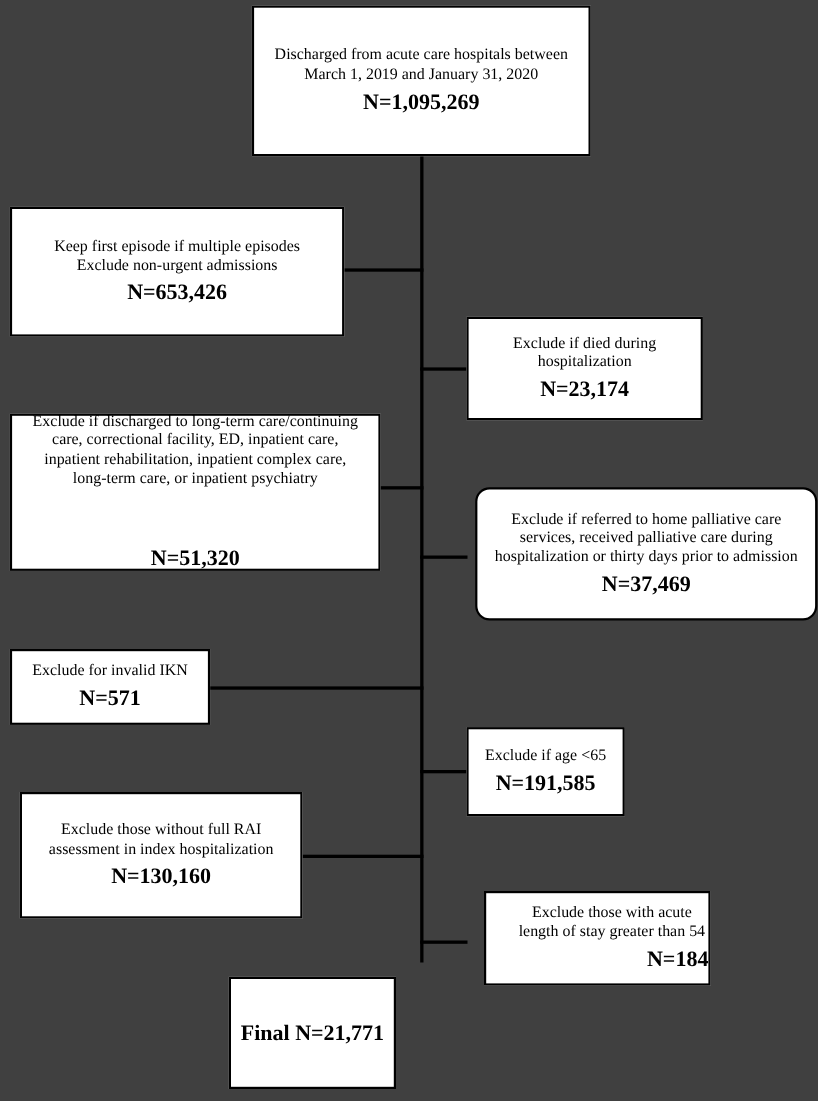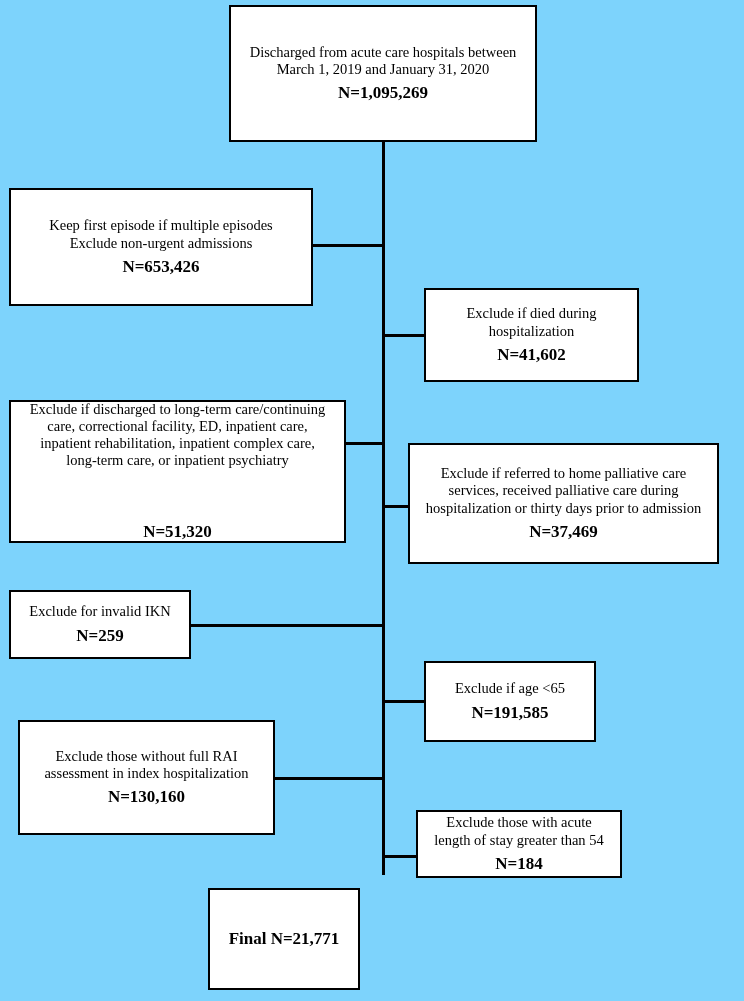--- a/index.html
+++ b/index.html
@@ -5,21 +5,21 @@
 <style>
   html, body {
     margin: 0;
     padding: 0;
     background: #ffffff;
   }
   #flow-canvas {
     position: relative;
     width: 744px;
     height: 1001px;
-    background: #7dd3fc;
+    background: #404040;
     font-family: "Liberation Serif", "DejaVu Serif", serif;
     overflow: hidden;
   }
   .node {
     position: absolute;
     box-sizing: border-box;
     border: 2.5px solid #000000;
     background: #ffffff;
     display: flex;
     flex-direction: column;
@@ -29,21 +29,21 @@
     color: #000000;
     z-index: 2;
   }
   .node .desc {
     font-size: 14.5px;
     line-height: 1.18;
     padding: 0 3px;
     white-space: pre-line;
   }
   .node .count {
-    font-size: 17px;
+    font-size: 20px;
     font-weight: bold;
     margin-top: 5px;
   }
   .node.count-only .count {
     margin-top: 0;
   }
   .connector {
     position: absolute;
     background: #000000;
     z-index: 1;
@@ -82,55 +82,55 @@
 
   <div class="node" style="left:9px; top:188px; width:304px; height:118px;">
     <div class="desc">Keep first episode if multiple episodes
 Exclude non-urgent admissions</div>
     <div class="count">N=653,426</div>
   </div>
 
   <div class="node" style="left:424px; top:288px; width:215px; height:94px;">
     <div class="desc">Exclude if died during
 hospitalization</div>
-    <div class="count">N=41,602</div>
+    <div class="count">N=23,174</div>
   </div>
 
-  <div class="node" style="left:9px; top:400px; width:337px; height:143px;gap:48px;">
+  <div class="node" style="left:9px; top:376px; width:337px; height:143px;gap:48px;">
     <div class="desc">Exclude if discharged to long-term care/continuing
 care, correctional facility, ED, inpatient care,
 inpatient rehabilitation, inpatient complex care,
 long-term care, or inpatient psychiatry</div>
     <div class="count">N=51,320</div>
   </div>
 
-  <div class="node" style="left:408px; top:443px; width:311px; height:121px;">
+  <div class="node" style="left:432px; top:443px; width:311px; height:121px;border-radius:13px;">
     <div class="desc">Exclude if referred to home palliative care
 services, received palliative care during
 hospitalization or thirty days prior to admission</div>
     <div class="count">N=37,469</div>
   </div>
 
   <div class="node" style="left:9px; top:590px; width:182px; height:69px;">
     <div class="desc">Exclude for invalid IKN</div>
-    <div class="count">N=259</div>
+    <div class="count">N=571</div>
   </div>
 
-  <div class="node" style="left:424px; top:661px; width:172px; height:81px;">
+  <div class="node" style="left:424px; top:661px; width:144px; height:81px;">
     <div class="desc">Exclude if age &lt;65</div>
     <div class="count">N=191,585</div>
   </div>
 
   <div class="node" style="left:18px; top:720px; width:257px; height:115px;text-align:center;">
     <div class="desc">Exclude those without full RAI
 assessment in index hospitalization</div>
     <div class="count">N=130,160</div>
   </div>
 
-  <div class="node" style="left:416px; top:810px; width:206px; height:68px;">
+  <div class="node" style="left:440px; top:810px; width:206px; height:86px;align-items:flex-end;">
     <div class="desc">Exclude those with acute
 length of stay greater than 54</div>
     <div class="count">N=184</div>
   </div>
 
   <div class="node count-only" style="left:208px; top:888px; width:152px; height:102px;">
     <div class="count">Final N=21,771</div>
   </div>
 
 </div>

